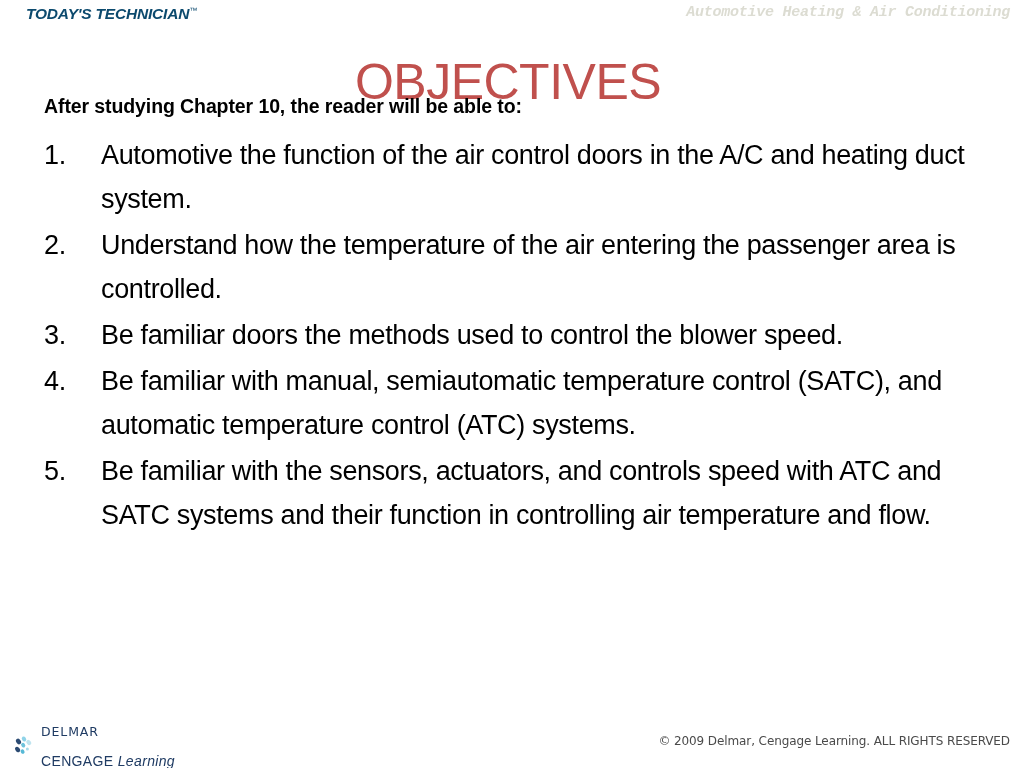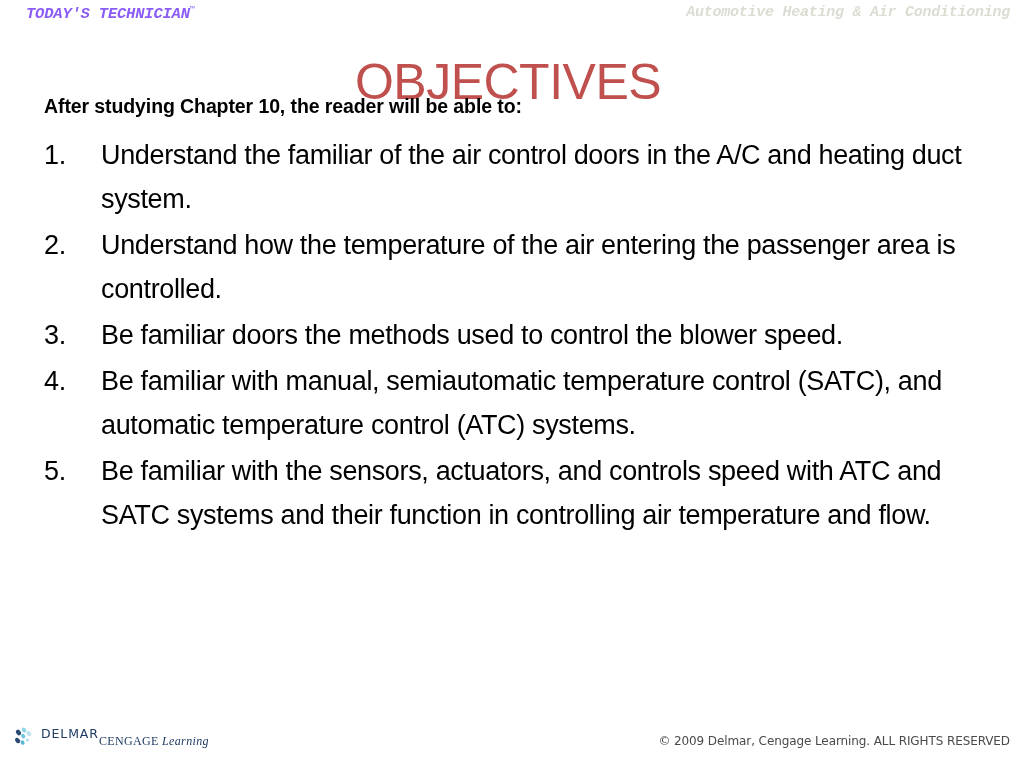--- a/index.html
+++ b/index.html
@@ -21,26 +21,26 @@
     position: absolute;
     top: 0;
     left: 0;
     width: 1024px;
     height: 30px;
   }
   .header-brand {
     position: absolute;
     left: 26px;
     top: 5px;
-    font-family: Liberation Mono, monospace;
+    font-family: Liberation Sans, sans-serif;
     font-size: 15.5px;
     font-weight: bold;
     font-style: italic;
     letter-spacing: -0.2px;
-    color: #8b5cf6;
+    color: #0c4a6e;
     white-space: nowrap;
   }
   .header-brand .tm {
     font-size: 8px;
     vertical-align: super;
     font-style: normal;
     font-weight: normal;
   }
   .header-subject {
     position: absolute;
@@ -134,37 +134,37 @@
     align-items: center;
   }
   .logo-mark {
     width: 22px;
     height: 22px;
     flex: 0 0 22px;
     margin-right: 5px;
   }
   .logo-words {
     display: flex;
-    flex-direction: row;
+    flex-direction: column;
     justify-content: center;
   }
   .logo-delmar {
     font-family: "DejaVu Sans", sans-serif;
     font-size: 12.5px;
     letter-spacing: 0.9px;
     color: #1f3b63;
     line-height: 12px;
   }
   .logo-cengage {
-    font-family: Liberation Serif, serif;
-    font-size: 12px;
+    font-family: Liberation Sans, sans-serif;
+    font-size: 14px;
     letter-spacing: 0.35px;
     color: #1f3b63;
     line-height: 10px;
-    margin-top: 8px;
+    margin-top: 18px;
   }
   .logo-cengage .learning {
     font-style: italic;
   }
   .copyright {
     position: absolute;
     right: 14px;
     top: 26px;
     font-family: "DejaVu Sans", sans-serif;
     font-size: 12px;
@@ -188,21 +188,21 @@
 <div class="slide-title">OBJECTIVES</div>
 
 <div class="body-area">
 
   <div class="intro-line">After studying Chapter 10, the reader will be able to:</div>
 
   <div class="obj-list">
 
     <div class="obj-item">
       <div class="obj-num">1.</div>
-      <div class="obj-text">Understand the familiar of the air control doors in the A/C and heating duct system.</div>
+      <div class="obj-text">Automotive the function of the air control doors in the A/C and heating duct system.</div>
     </div>
 
     <div class="obj-item">
       <div class="obj-num">2.</div>
       <div class="obj-text">Understand how the temperature of the air entering the passenger area is controlled.</div>
     </div>
 
     <div class="obj-item">
       <div class="obj-num">3.</div>
       <div class="obj-text">Be familiar doors the methods used to control the blower speed.</div>

